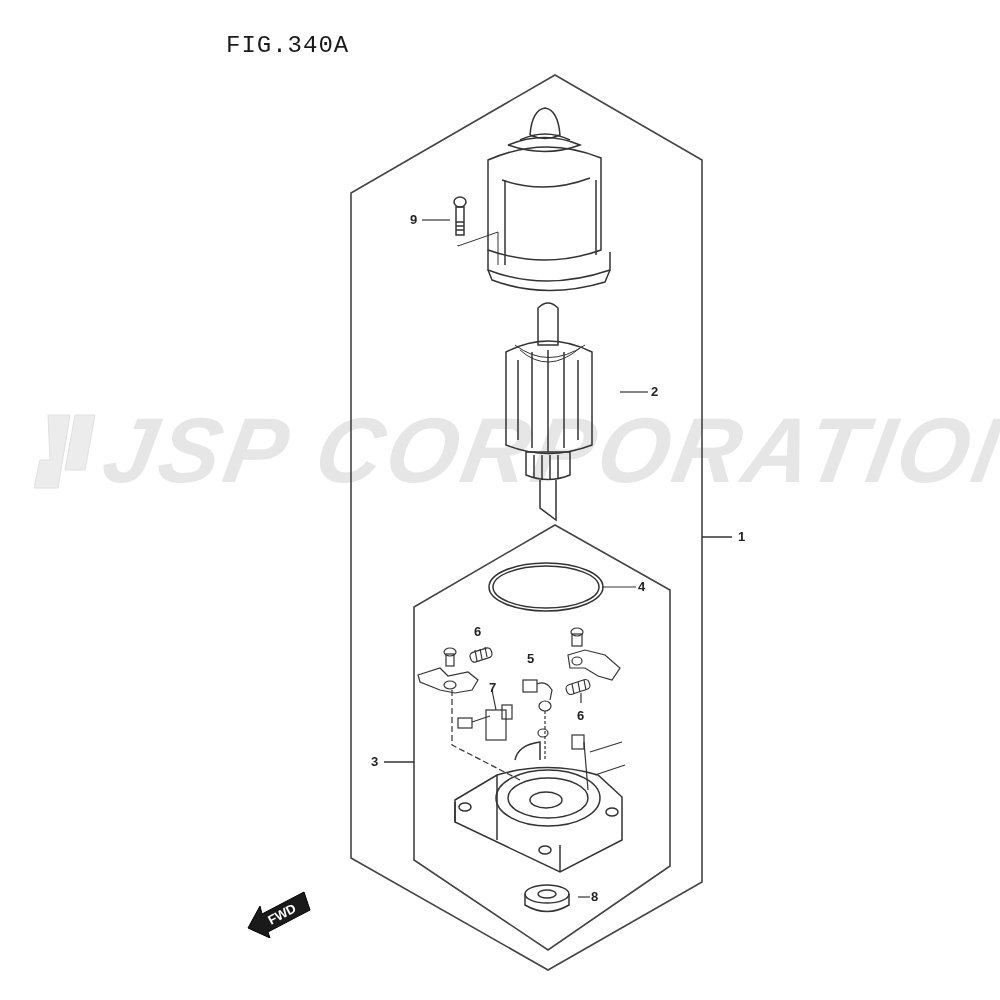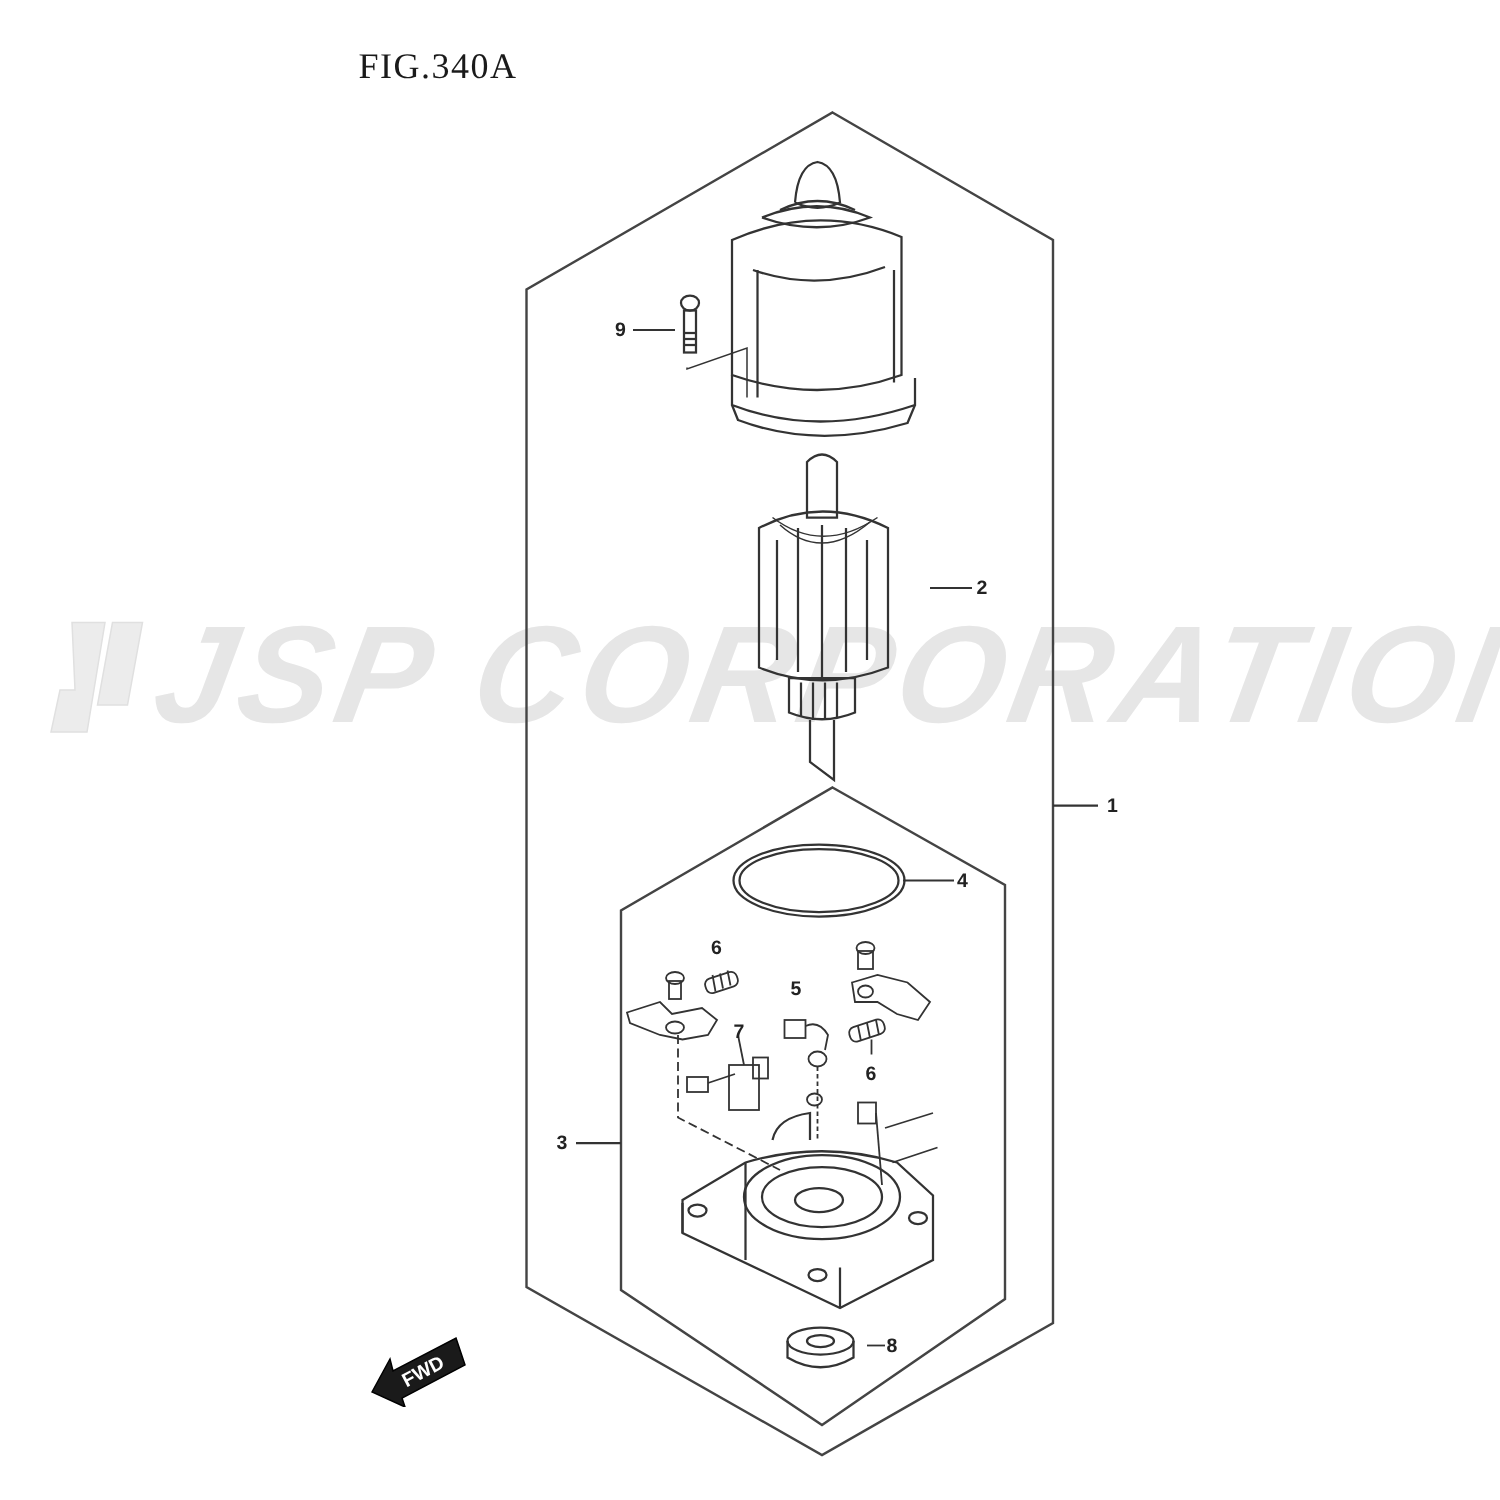--- a/index.html
+++ b/index.html
@@ -1,17 +1,17 @@
 <!DOCTYPE html>
 <html><head>
   <meta charset="utf-8">
   <style>
     html, body { margin: 0; padding: 0; background: #ffffff; }
     body { width: 1000px; height: 1000px; position: relative; overflow: hidden; font-family: "Liberation Sans", sans-serif; }
-    .fig-title { position: absolute; left: 239px; top: 32px; font-size: 24px; color: #1a1a1a; letter-spacing: 1px; font-family: Liberation Serif, serif; }
+    .fig-title { position: absolute; left: 226px; top: 32px; font-size: 24px; color: #1a1a1a; letter-spacing: 1px; font-family: Liberation Mono, monospace; }
     .watermark { position: absolute; left: 30px; top: 405px; width: 950px; height: 90px; pointer-events: none; }
     .watermark-text { position: absolute; left: 75px; top: 0; font-family: "Liberation Sans", sans-serif; font-weight: bold; font-style: italic; font-size: 92px; color: #e6e6e6; letter-spacing: 4px; transform: skewX(-10deg); white-space: nowrap; line-height: 90px; }
     .watermark-logo { position: absolute; left: 0; top: 5px; width: 75px; height: 80px; }
     svg.diagram { position: absolute; left: 0; top: 0; }
     .callout { position: absolute; font-size: 13px; font-weight: bold; color: #222; font-family: "Liberation Sans", sans-serif; }
     .fwd { position: absolute; left: 246px; top: 888px; width: 70px; height: 50px; }
   </style>
 </head>
 <body>
 

